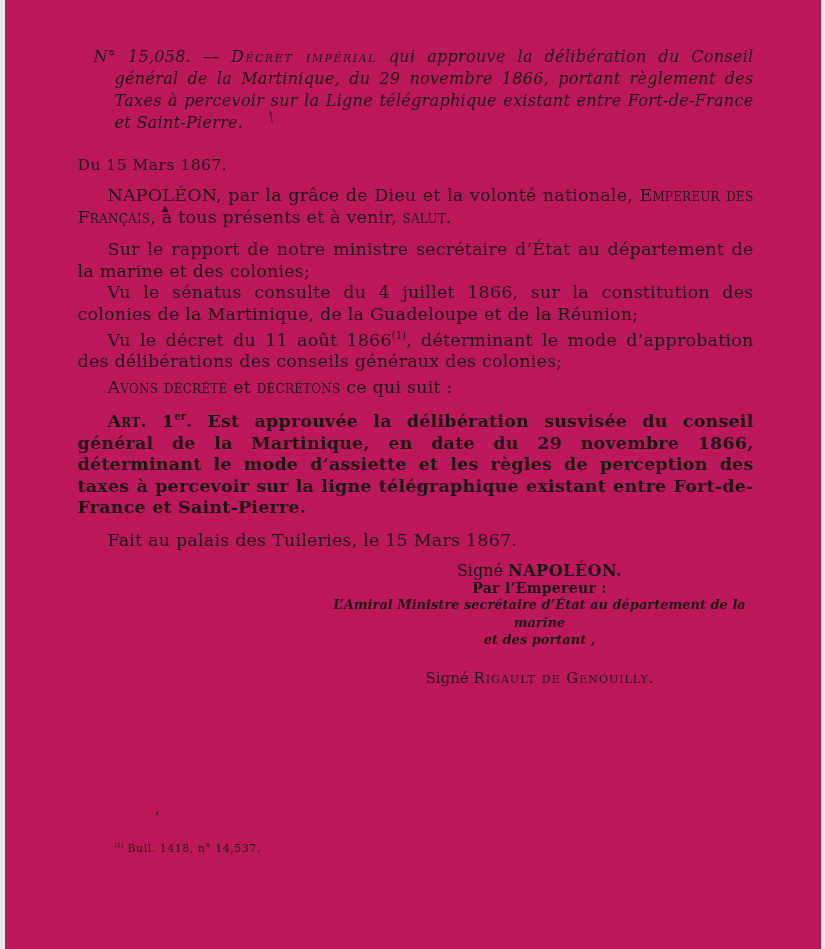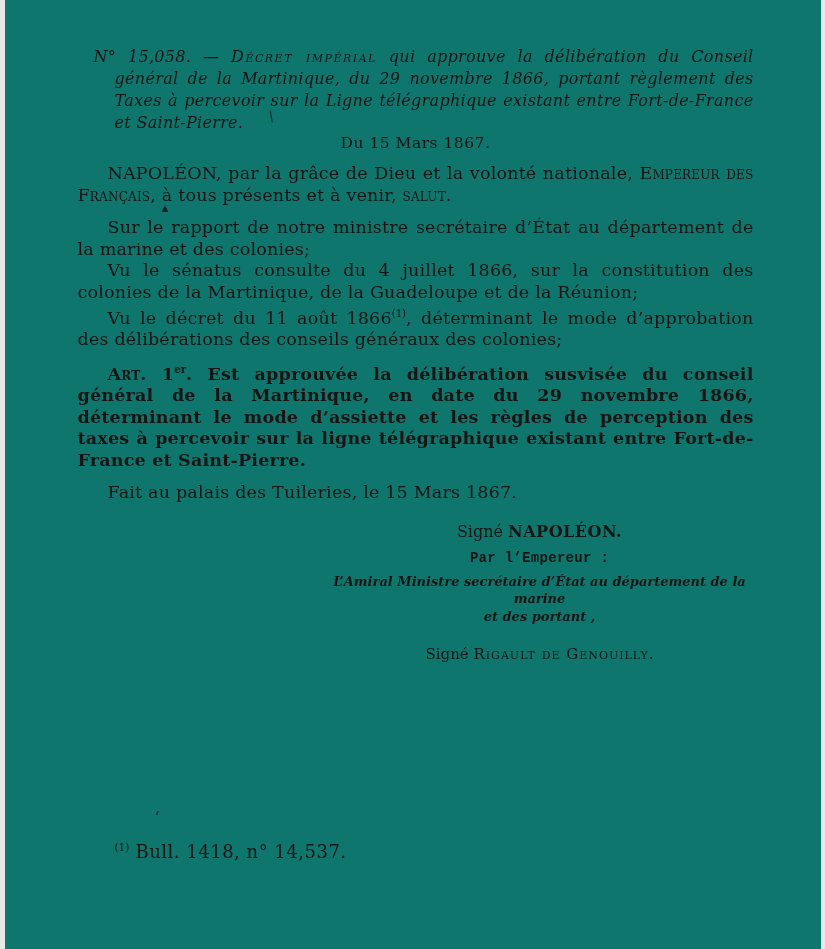--- a/index.html
+++ b/index.html
@@ -1,20 +1,20 @@
 <!DOCTYPE html>
 <html><head>
 <meta charset="utf-8">
 <style>
   html, body { margin: 0; padding: 0; background: #e8e8e8; }
   .page {
     position: relative;
     width: 816px;
     height: 949px;
-    background: #0f766e;
+    background: #be185d;
     color: #171514;
     font-family: "DejaVu Serif", "Liberation Serif", serif;
     overflow: hidden;
     margin: 0 auto;
   }
   .content {
     position: absolute;
     left: 73px;
     top: 46px;
     width: 676px;
@@ -26,23 +26,22 @@
     line-height: 22px;
     text-align: justify;
     padding-left: 37px;
     text-indent: -21px;
     letter-spacing: 0.3px;
   }
   .decree-header .num { font-style: italic; }
   .sc { font-variant: small-caps; }
   .decree-header .sc { letter-spacing: 1.5px; }
   .date-line {
-    text-align: center;
     font-size: 15.5px;
-    margin-top: 0;
+    margin-top: 22px;
     letter-spacing: 0.5px;
   }
   
   .para {
     font-size: 17.5px;
     line-height: 21.5px;
     text-align: justify;
     text-indent: 30px;
     margin: 0;
     letter-spacing: 0.2px;
@@ -50,38 +49,37 @@
   .mt-lg { margin-top: 11px; }
   .mt-md { margin-top: 8px; font-weight: bold; }
   .mt-sm { margin-top: 4px; }
   .sup { vertical-align: super; font-size: 0.58em; letter-spacing: 0; }
   
   .sig-block {
     width: 450px;
     margin-left: 237px;
     text-align: center;
   }
-  .sig-emperor { margin-top: 18px; font-size: 16px; }
+  .sig-emperor { margin-top: 10px; font-size: 16px; }
   .sig-emperor .caps-name { font-weight: bold; letter-spacing: 0.5px; }
-  .sig-by { margin-top: 9px; font-size: 14px; font-weight: bold; letter-spacing: 0.3px; font-family: Liberation Mono, monospace; }
+  .sig-by { font-size: 14px; font-weight: bold; letter-spacing: 0.3px; }
   .sig-title {
-    margin-top: 7px;
     font-style: italic;
     font-weight: bold;
     font-size: 13px;
     line-height: 17.5px;
   }
   .sig-minister { margin-top: 20px; font-size: 15px; }
   .sig-minister .sc { letter-spacing: 1px; }
   
   .footnote {
     position: absolute;
     left: 110px;
     top: 841px;
-    font-size: 18px;
+    font-size: 11px;
     letter-spacing: 0.5px;
   }
   
   .artifact { position: absolute; font-size: 14px; opacity: 0.85; }
   .artifact-1 { left: 264px; top: 108px; transform: rotate(8deg); }
   .artifact-2 { left: 150px; top: 808px; font-size: 16px; }
   .artifact-3 { left: 157px; top: 203px; font-size: 9px; }
 </style>
 </head>
 <body>
@@ -96,20 +94,23 @@
 
     <p class="para mt-lg">
       <span>NAPOLÉON, par la grâce de Dieu et la volonté nationale, </span><span class="sc">Empereur des Français</span><span>, à tous présents et à venir, </span><span class="sc">salut</span><span>.</span>
     </p>
     <p class="para mt-lg">Sur le rapport de notre ministre secrétaire d’État au département de la marine et des colonies;</p>
     <p class="para">Vu le sénatus consulte du 4 juillet 1866, sur la constitution des colonies de la Martinique, de la Guadeloupe et de la Réunion;</p>
     <p class="para">
       <span>Vu le décret du 11 août 1866</span><span class="sup">(1)</span><span>, déterminant le mode d’approbation des délibérations des conseils généraux des colonies;</span>
     </p>
 
+    <p class="para mt-sm">
+      <span class="sc">Avons décrété</span><span> et </span><span class="sc">décrétons</span><span> ce qui suit :</span>
+    </p>
 
     <p class="para mt-md">
       <span class="sc">Art.</span><span> 1</span><span class="sup">er</span><span>. Est approuvée la délibération susvisée du conseil général de la Martinique, en date du 29 novembre 1866, déterminant le mode d’assiette et les règles de perception des taxes à percevoir sur la ligne télégraphique existant entre Fort-de-France et Saint-Pierre.</span>
     </p>
 
     <p class="para mt-lg">Fait au palais des Tuileries, le 15 Mars 1867.</p>
 
     <div class="sig-block">
       <div class="sig-emperor">
         <span>Signé </span><span class="caps-name">NAPOLÉON.</span>

